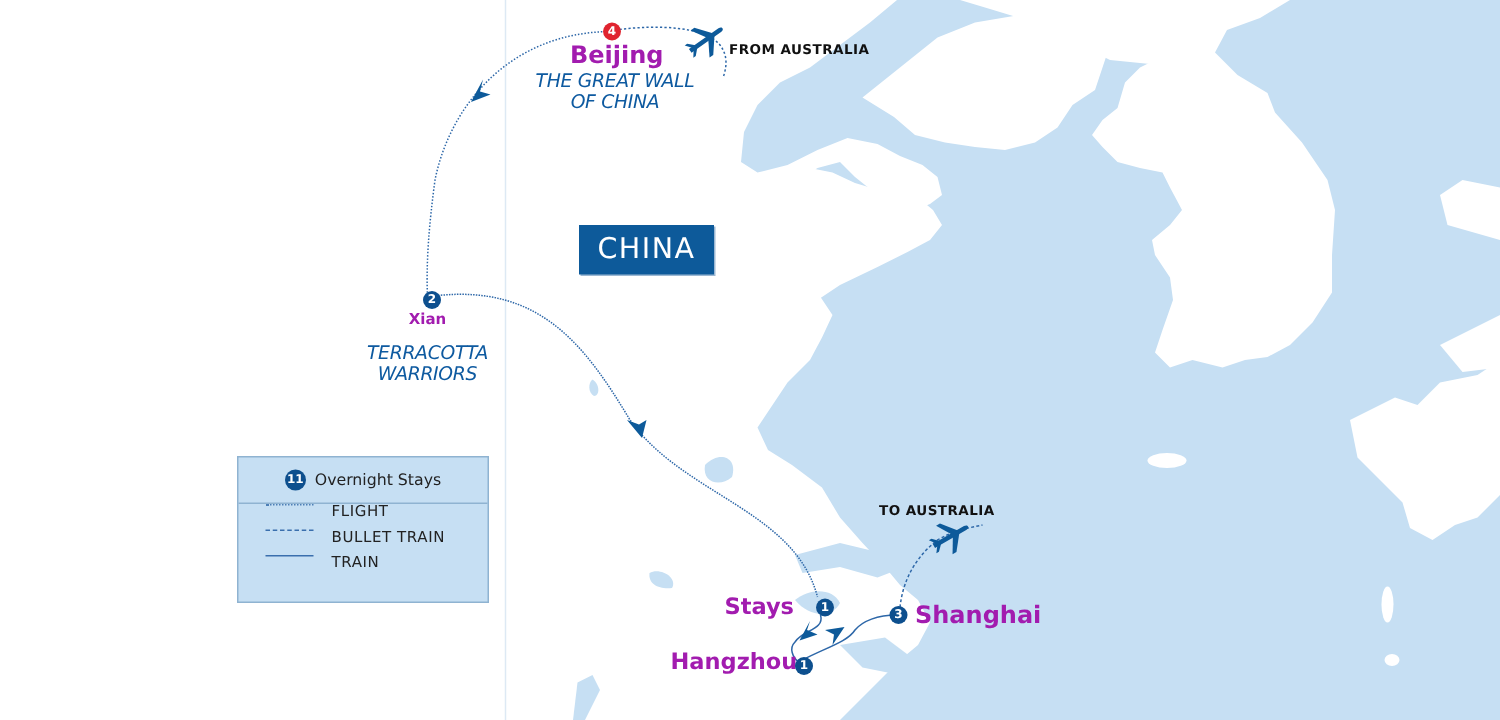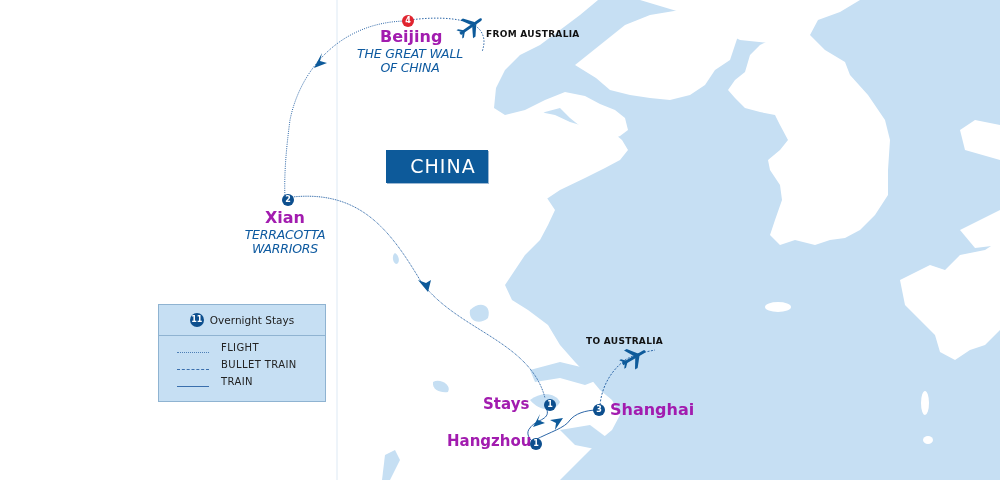--- a/index.html
+++ b/index.html
@@ -4,25 +4,25 @@
 <style>
   html, body { margin:0; padding:0; background:#ffffff; }
   body { width:1000px; height:480px; position:relative; overflow:hidden; font-family:"Liberation Sans", sans-serif; }
   #map { position:absolute; left:0; top:0; width:1000px; height:480px; }
   .abs { position:absolute; }
   .city { color:#a21caf; font-weight:bold; font-family:"DejaVu Sans", sans-serif; }
   .sub { color:#0e5aa0; font-family:"DejaVu Sans", sans-serif; font-size:12.5px; line-height:14px; text-align:center; letter-spacing:-0.2px;font-style:italic; }
   .tag { color:#111; font-family:"DejaVu Sans", sans-serif; font-size:9px; font-weight:bold; letter-spacing:0.3px; }
   .badge { display:inline-block; width:12px; height:12px; border-radius:50%; background:#0d4f8e; color:#fff; font-size:8px; font-weight:bold; text-align:center; line-height:12px; font-family:"DejaVu Sans", sans-serif; }
   .badge.red { background:#e0242f; }
-  #country { left:386px; top:150px; width:90px; height:33px; background:#0d5a9a; color:#fff; font-family:"DejaVu Sans", sans-serif; font-size:19px; text-align:center; line-height:33px; letter-spacing:1px; box-shadow:1px 1px 0 #9cb8d3;padding-left:12px; }
+  #country { left:386px; top:150px; width:90px; height:33px; background:#0d5a9a; color:#fff; font-family:"DejaVu Sans", sans-serif; font-size:19px; text-align:center; line-height:33px; letter-spacing:1px; box-shadow:1px 1px 0 #9cb8d3; }
   #legend { left:158px; top:304px; width:168px; height:98px; background:#c6dff3; border:1px solid #8fb3d1; box-sizing:border-box; font-family:"DejaVu Sans", sans-serif; }
   #legend .head { height:30px; display:flex; align-items:center; justify-content:center; gap:6px; border-bottom:1px solid #8fb3d1; font-size:10.5px; color:#222; }
   #legend .head .badge { width:14px; height:14px; line-height:14px; font-size:8px; }
-  #legend .row { display:flex; align-items:flex-end; height:17px; padding-left:18px; font-size:10px; color:#222; letter-spacing:0.4px; }
+  #legend .row { display:flex; align-items:flex-start; height:17px; padding-left:18px; font-size:10px; color:#222; letter-spacing:0.4px; }
   #legend .row:first-of-type { margin-top:6px; }
   #legend .ln { width:32px; margin-right:12px; border-top:1px dotted #4d7fb6; }
   #legend .ln.train { border-top:1px dashed #3a6fad; }
   #legend .ln.coach { border-top:1px solid #3a6fad; }
 </style>
 </head>
 <body>
 
 <svg id="map" viewBox="0 0 1000 480" xmlns="http://www.w3.org/2000/svg">
 
@@ -111,21 +111,21 @@
 <div class="abs city" style="left:380px;top:27px;width:60px;text-align:center;font-size:16px;">Beijing</div>
 <div class="abs sub" style="left:345px;top:47px;width:130px;">
   <div>THE GREAT WALL</div>
   <div>OF CHINA</div>
 </div>
 <div class="abs tag" style="left:486px;top:29px;">FROM AUSTRALIA</div>
 
 <div id="country" class="abs">CHINA</div>
 
 <span class="abs badge" style="left:282px;top:194px;">2</span>
-<div class="abs city" style="left:255px;top:208px;width:60px;text-align:center;font-size:16px;">Xian</div>
+<div class="abs city" style="left:255px;top:208px;width:60px;text-align:center;font-size:10px;">Xian</div>
 <div class="abs sub" style="left:230px;top:228px;width:110px;">
   <div>TERRACOTTA</div>
   <div>WARRIORS</div>
 </div>
 
 <div class="abs city" style="left:483px;top:395px;font-size:15px;">Stays</div>
 <span class="abs badge" style="left:544px;top:399px;">1</span>
 
 <div class="abs city" style="left:447px;top:432px;font-size:15px;">Hangzhou</div>
 <span class="abs badge" style="left:530px;top:438px;">1</span>

